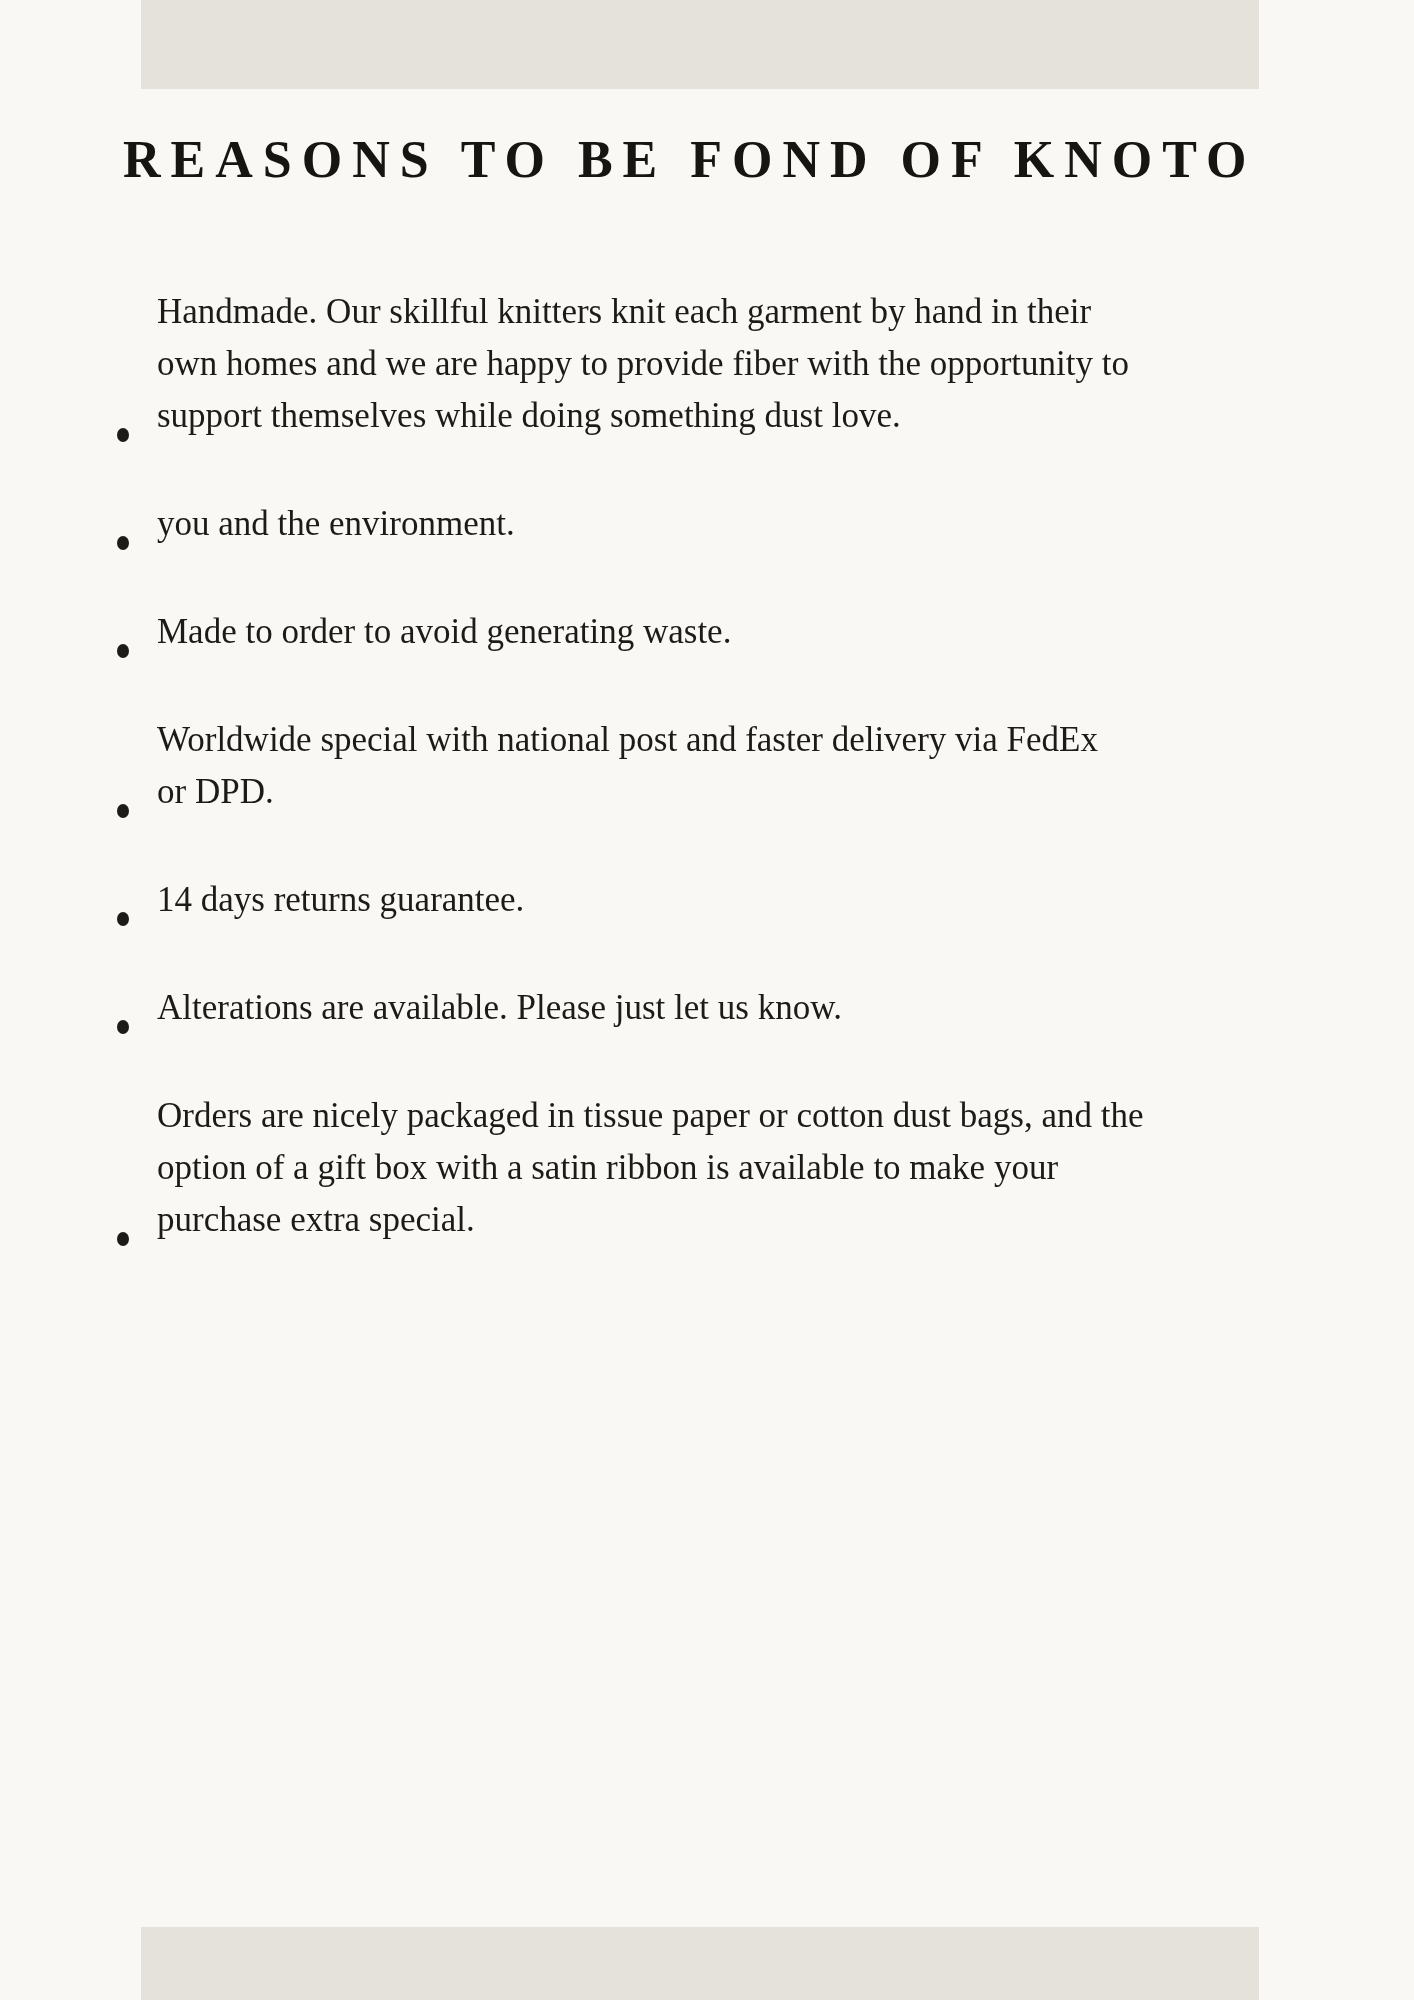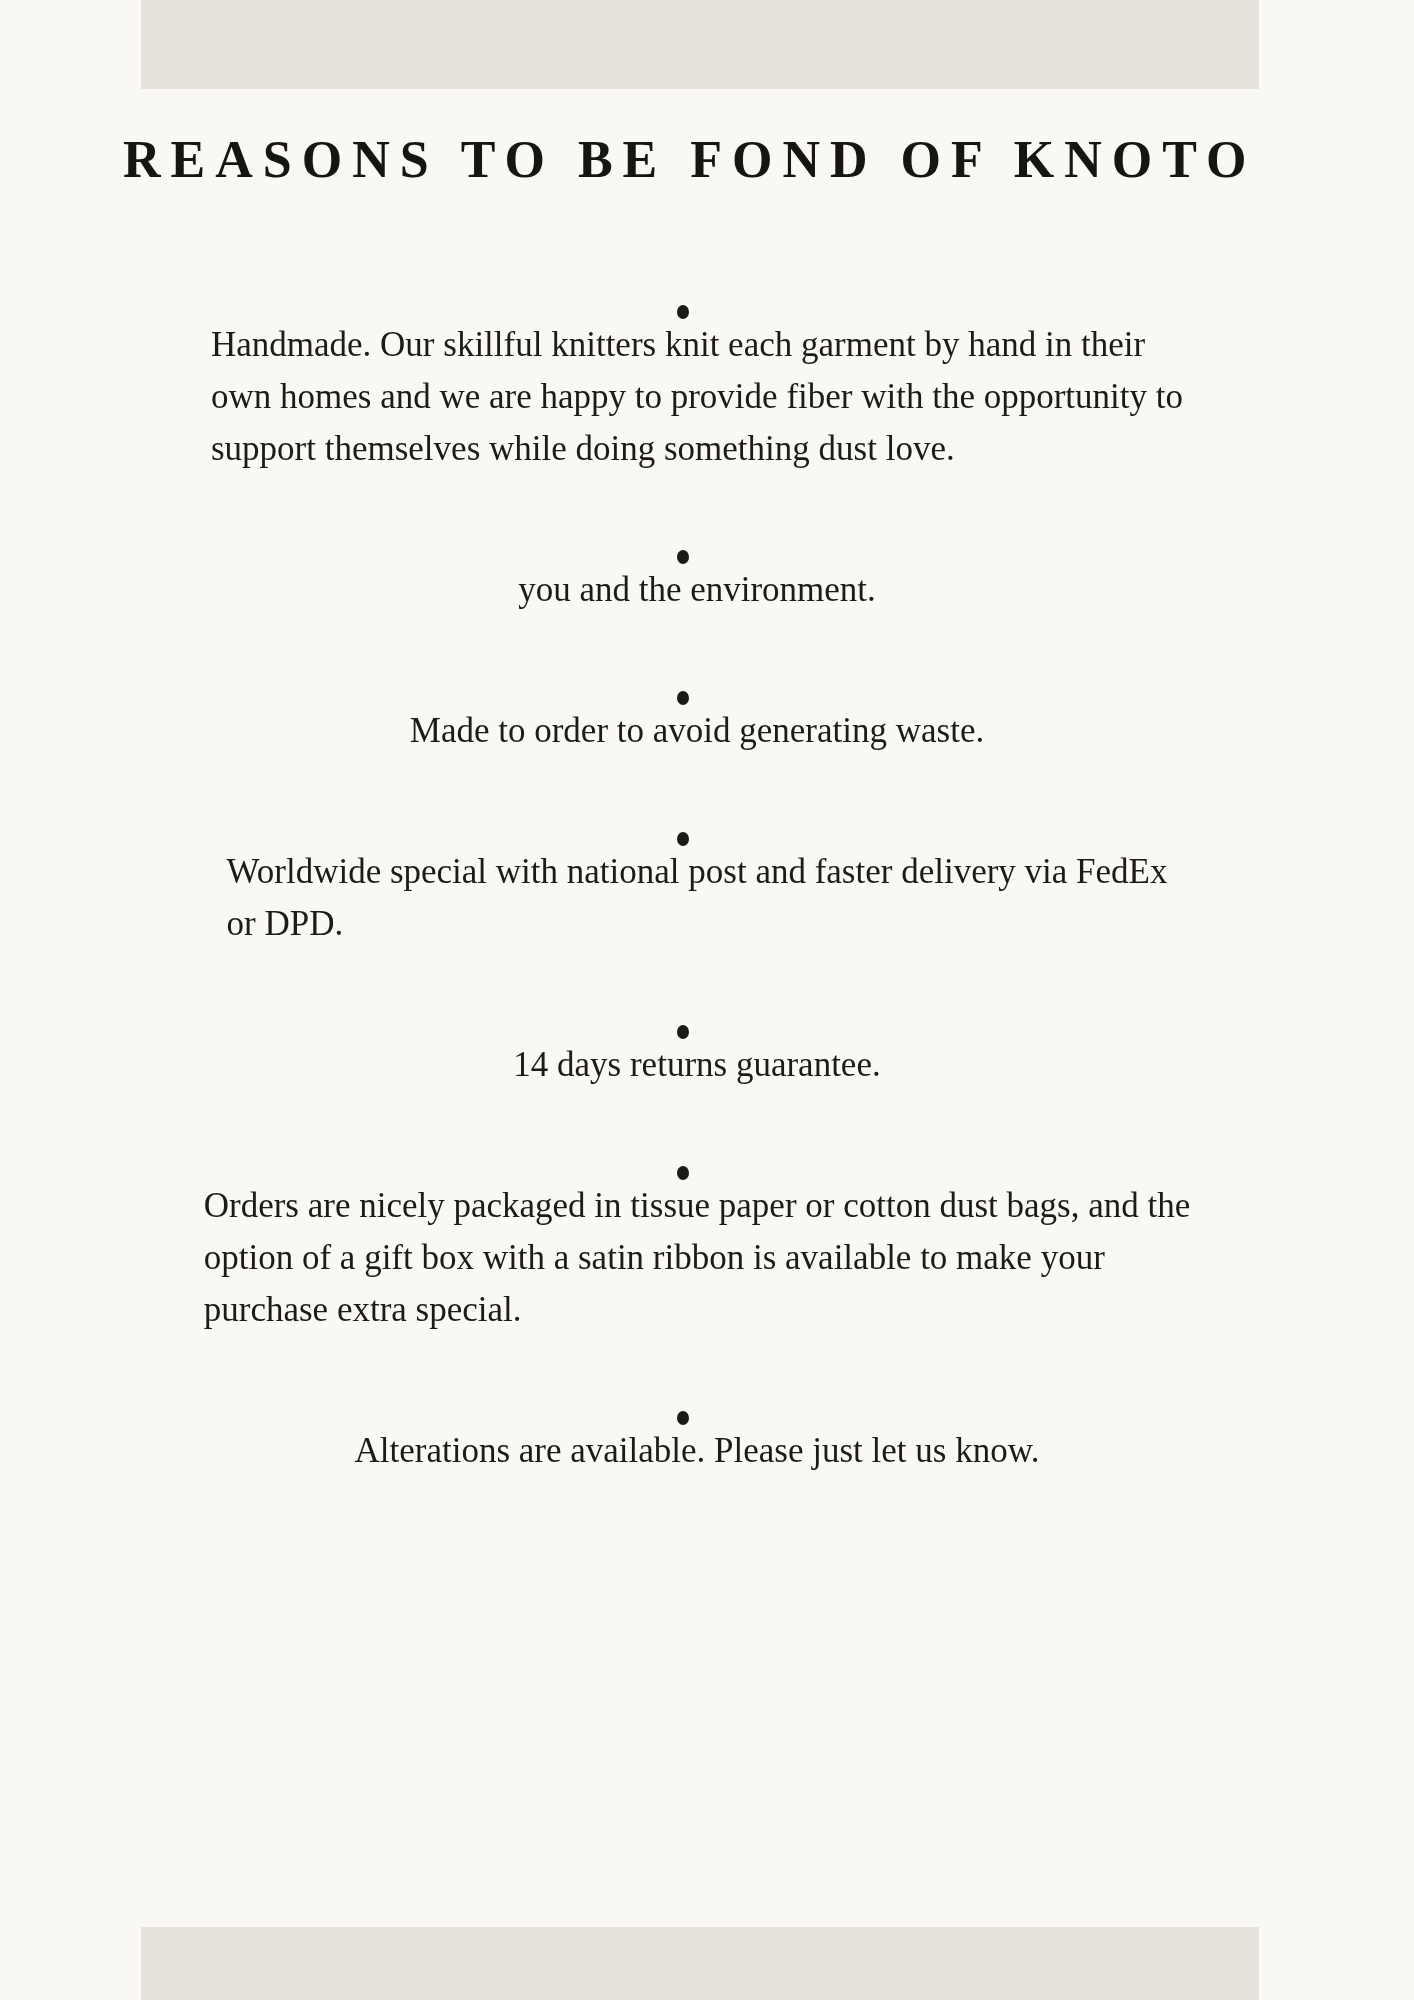--- a/index.html
+++ b/index.html
@@ -34,23 +34,22 @@
     color: #171512;
     white-space: nowrap;
   }
   ul.benefits {
     list-style: none;
     margin-top: 96px;
     max-width: 1160px;
   }
   ul.benefits li {
     display: flex;
-    align-items: center;
+    align-items: flex-end;
     margin-bottom: 56px;
-    flex-direction: column;
   }
   ul.benefits li:last-child { margin-bottom: 0; }
   .bullet-dot {
     flex: 0 0 auto;
     width: 12px;
     height: 14px;
     margin-top: 19px;
     margin-right: 28px;
     border-radius: 50%;
     background: #1d1b18;
@@ -112,30 +111,30 @@
       <li>
         <span class="bullet-dot"></span>
         <span class="item-text">
           <span class="line">14 days returns guarantee.</span>
         </span>
       </li>
 
       <li>
         <span class="bullet-dot"></span>
         <span class="item-text">
-          <span class="line">Orders are nicely packaged in tissue paper or cotton dust bags, and the</span>
-          <span class="line">option of a gift box with a satin ribbon is available to make your</span>
-          <span class="line">purchase extra special.</span>
+          <span class="line">Alterations are available. Please just let us know.</span>
         </span>
       </li>
 
       <li>
         <span class="bullet-dot"></span>
         <span class="item-text">
-          <span class="line">Alterations are available. Please just let us know.</span>
+          <span class="line">Orders are nicely packaged in tissue paper or cotton dust bags, and the</span>
+          <span class="line">option of a gift box with a satin ribbon is available to make your</span>
+          <span class="line">purchase extra special.</span>
         </span>
       </li>
 
     </ul>
   </div>
 
   <div class="band band--bottom"></div>
 
 </div>
 

